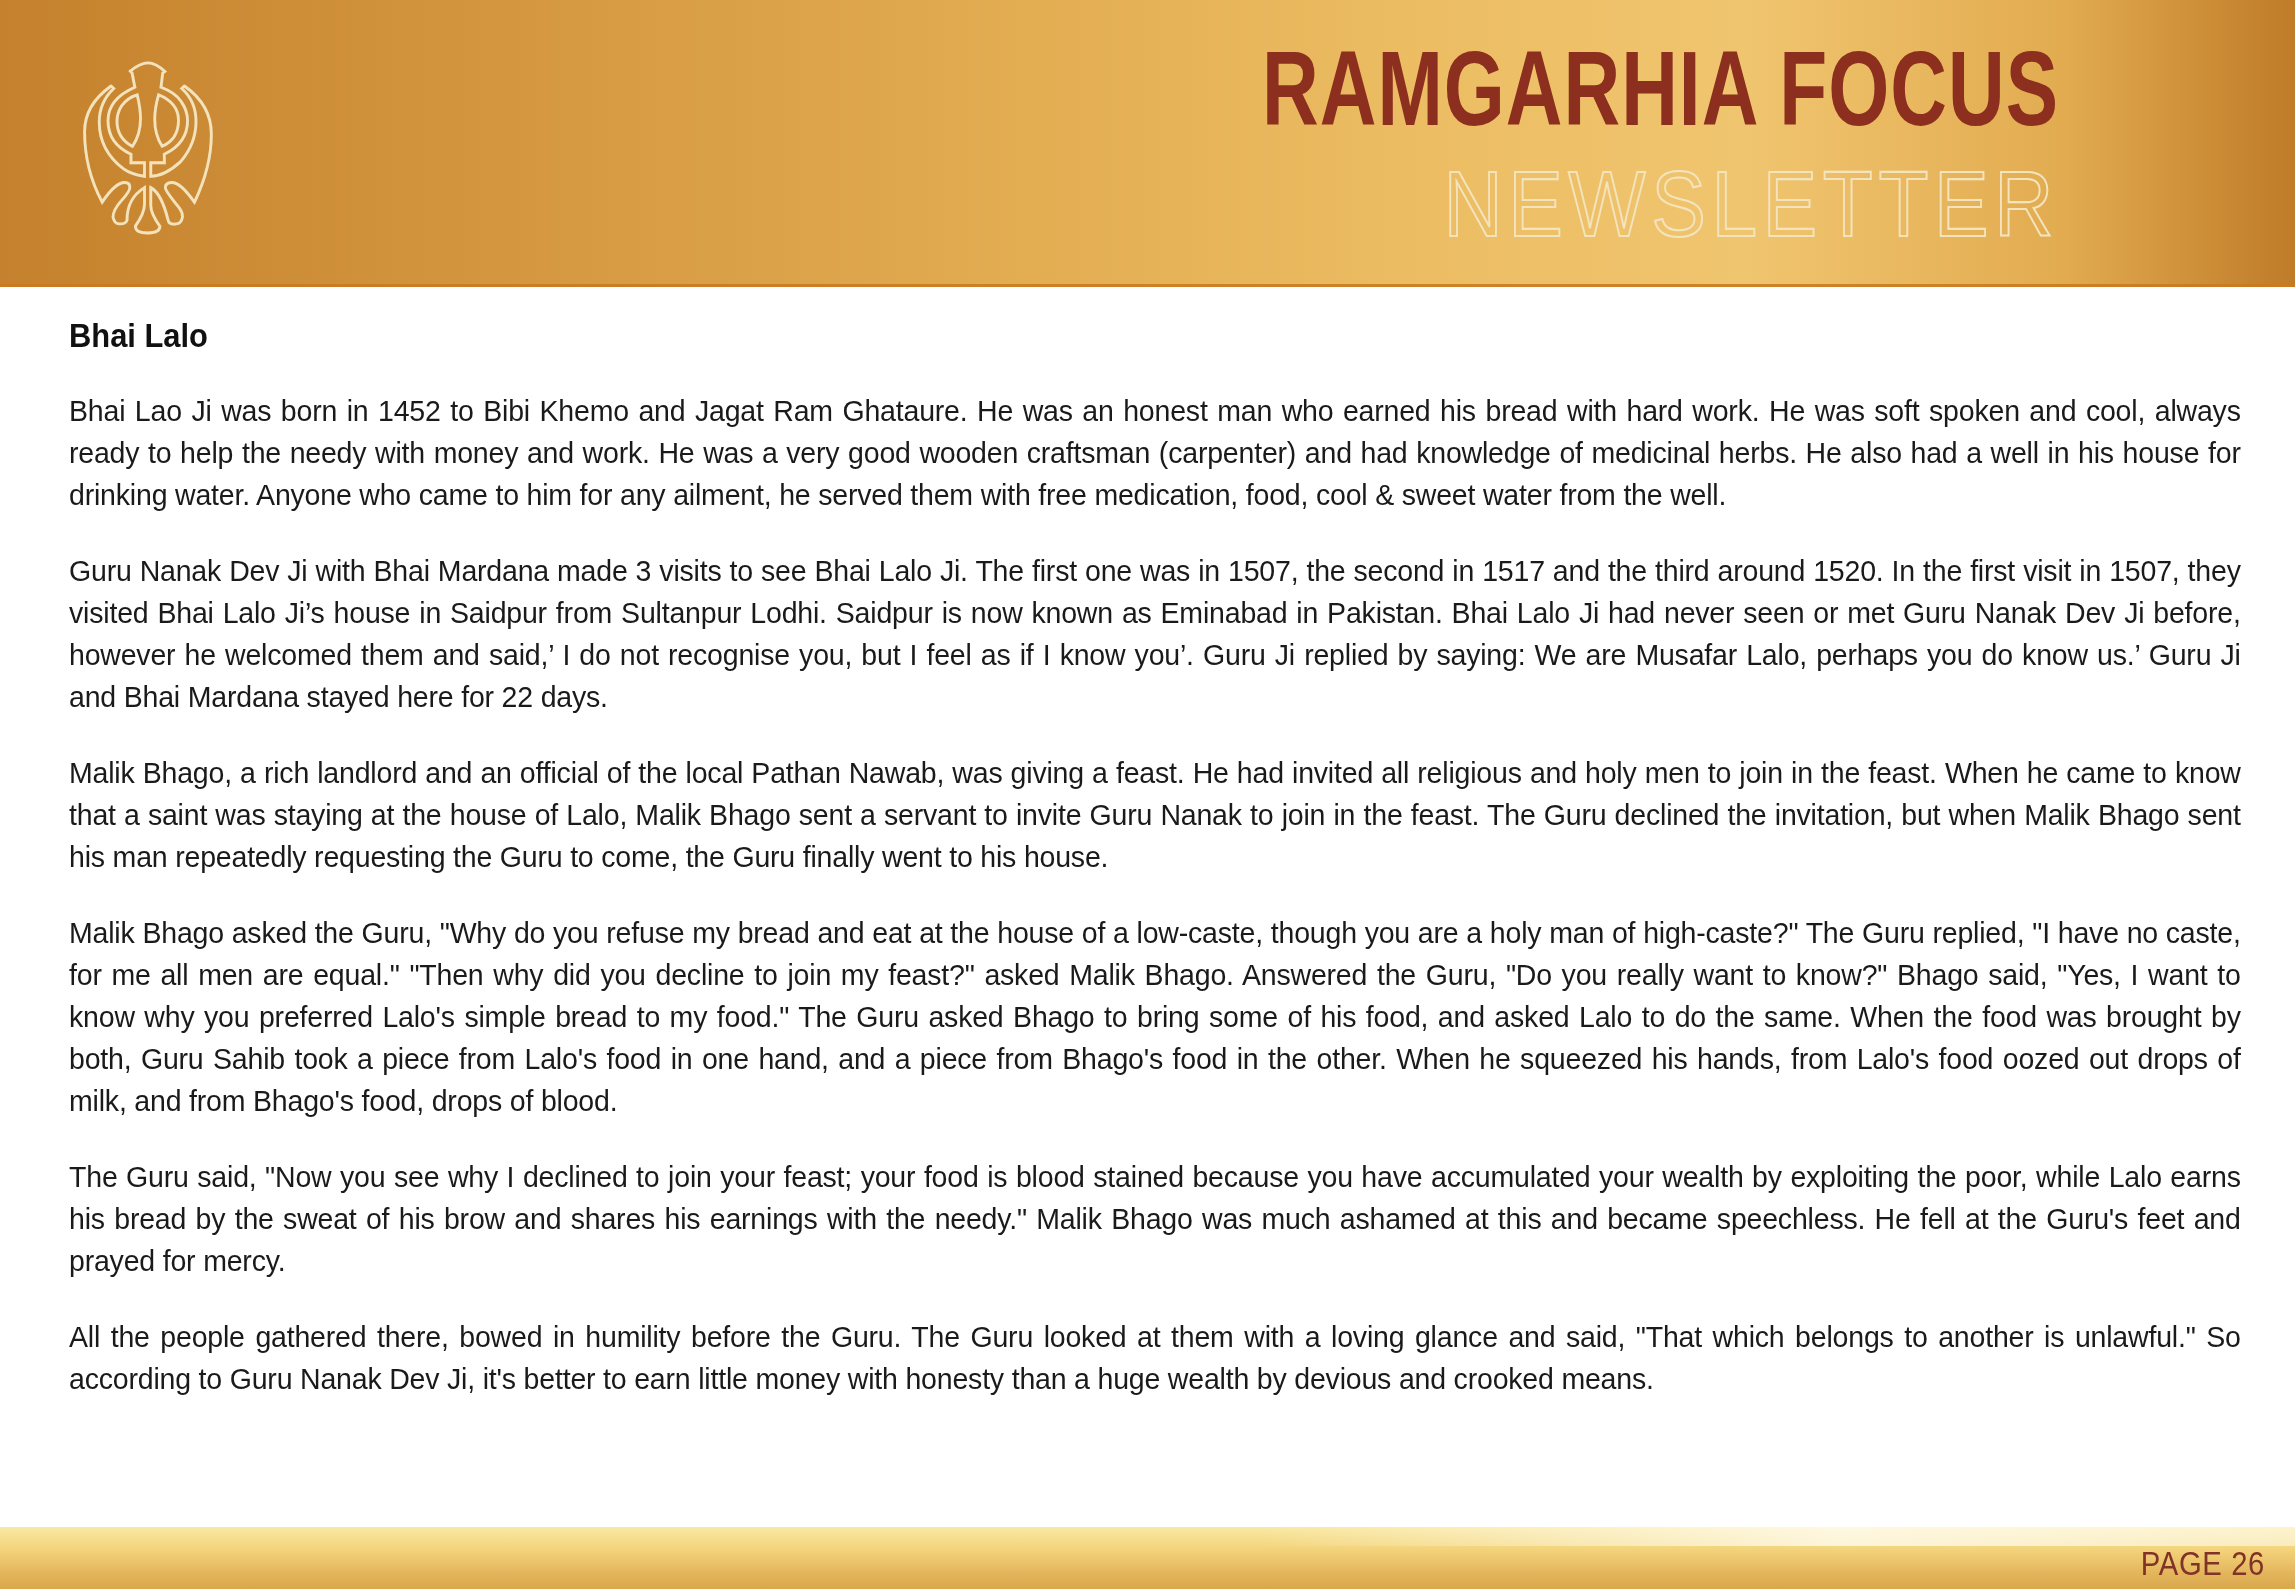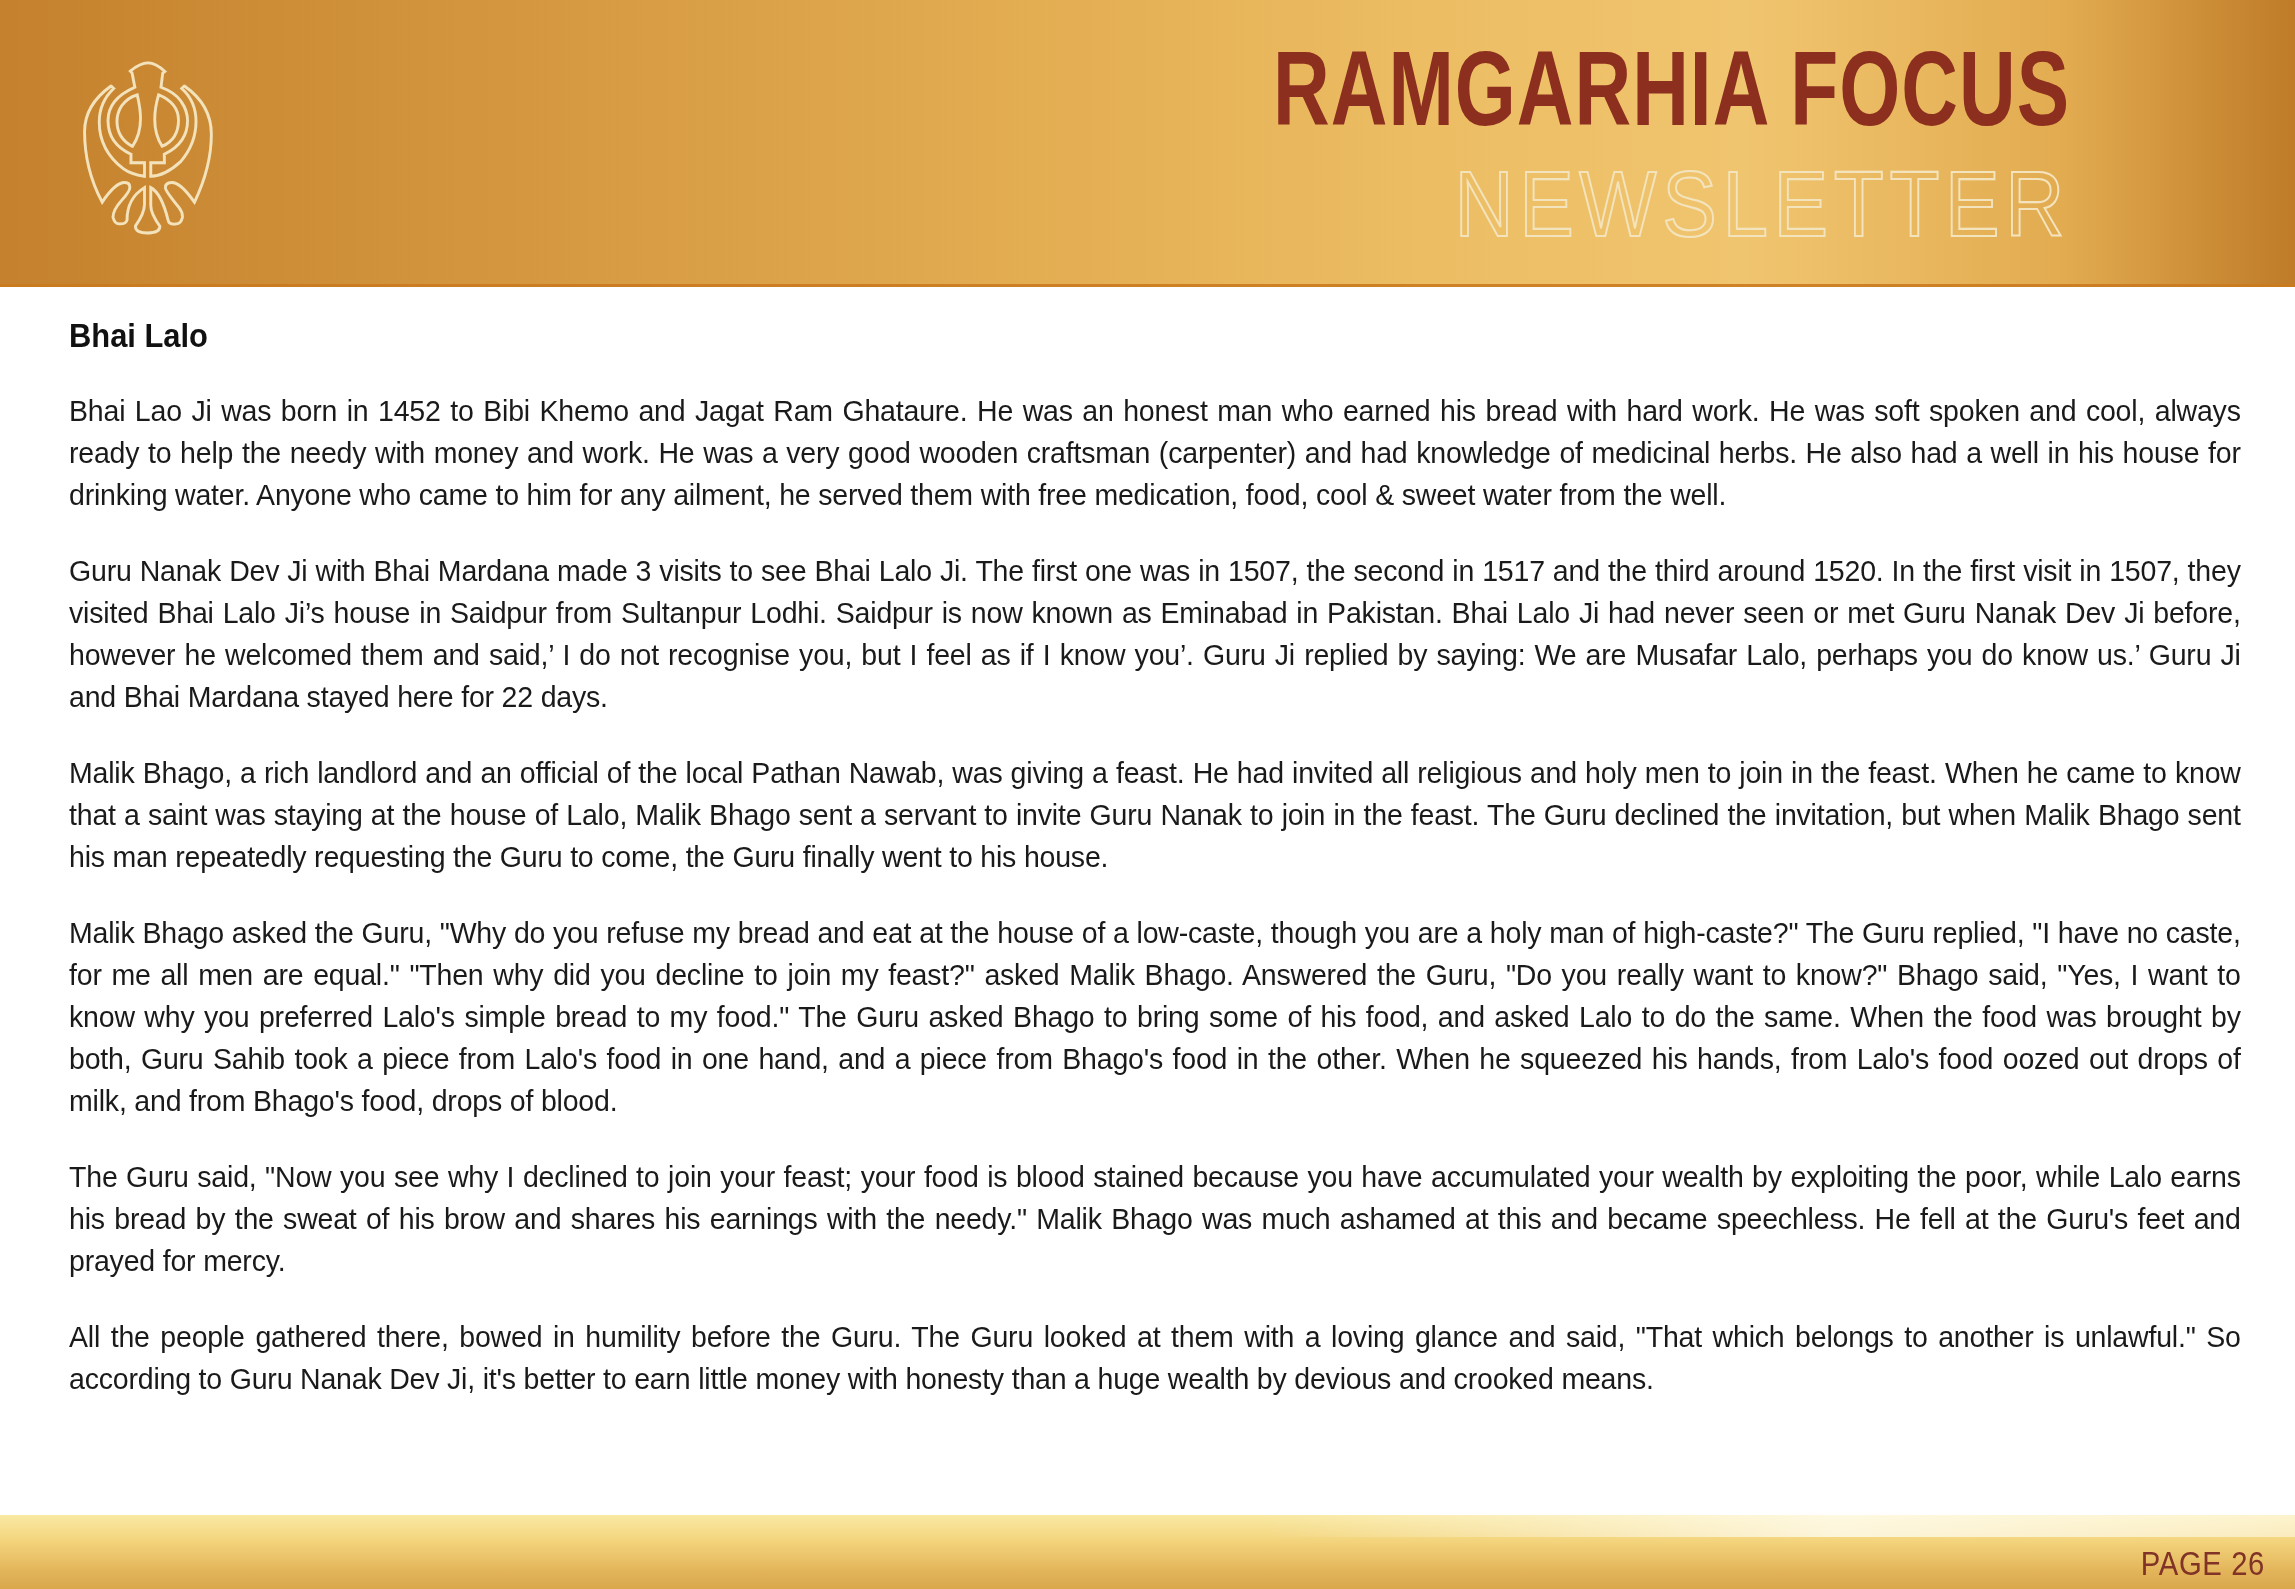--- a/index.html
+++ b/index.html
@@ -21,21 +21,21 @@
     width: 2295px; height: 284px;
     background: linear-gradient(90deg,
       #c5812d 0%, #d49740 22%, #e3ad52 45%,
       #ecbd63 62%, #f0c56f 76%, #e2ab50 90%, #bf7b28 100%);
     border-bottom: 3.5px solid rgba(203,122,30,0.9);
   }
   .khanda {
     position: absolute; left: 35px; top: 20px;
   }
   .title-block {
-    position: absolute; top: 35px; right: 225px;
+    position: absolute; top: 35px; right: 236px;
     text-align: right;
   }
   .title-main {
     font-size: 106px; font-weight: bold; line-height: 1;
     color: #8d2f1f;
     letter-spacing: 1.4px;
     white-space: nowrap;
     transform: scaleX(0.74); transform-origin: 100% 50%;
   }
   .title-sub {
@@ -64,21 +64,21 @@
     margin: 0 0 34px 0;
     font-size: 30px; line-height: 42px;
     letter-spacing: -0.2px;
     text-align: justify;
   }
   .article p:last-child { margin-bottom: 0; }
 
   
   .footer {
     position: absolute; left: 0; bottom: 0;
-    width: 2295px; height: 74px;
+    width: 2295px; height: 62px;
     background: linear-gradient(180deg,
       #f9e9a4 0%, #f3d47c 35%, #e3b55b 75%, #d9a74c 100%);
   }
   .footer::before {
     content: "";
     position: absolute; left: 0; top: 0;
     width: 100%; height: 30%;
     background: linear-gradient(90deg,
       rgba(255,255,255,0) 55%, rgba(255,252,240,0.8) 80%, rgba(255,252,240,0.55) 100%);
   }

